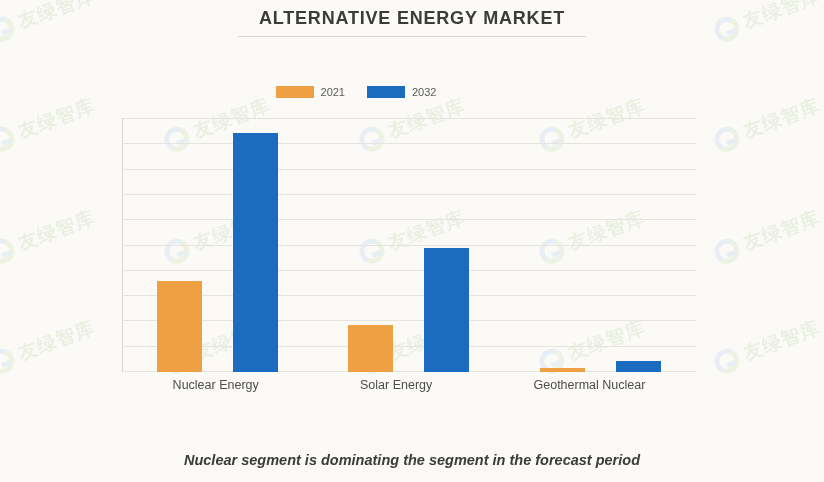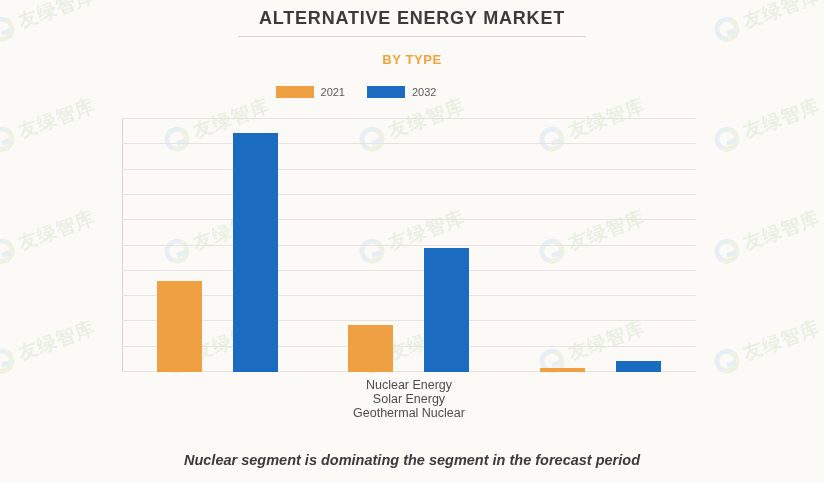--- a/index.html
+++ b/index.html
@@ -178,21 +178,20 @@
 
   
   .cat-labels {
     position: absolute;
     left: 122px;
     top: 378px;
     width: 574px;
     display: flex;
     justify-content: space-around;
     z-index: 10;
-    flex-direction: column;
   }
   .cat-label {
     font-size: 12.5px;
     color: #4d4d4d;
     text-align: center;
   }
 
   
   .caption {
     position: absolute;
@@ -207,21 +206,20 @@
     font-style: italic;
   }
 </style>
 </head>
 <body>
 
 <div id="root">
 
   <div class="chart-title">ALTERNATIVE ENERGY MARKET</div>
   <div class="title-rule"></div>
-  <div class="chart-subtitle">BY TYPE</div>
 
   <div class="legend">
     <div class="legend-item">
       <span class="legend-swatch" style="background:#EFA042;"></span>
       <span class="legend-label">2021</span>
     </div>
     <div class="legend-item">
       <span class="legend-swatch" style="background:#1B6CC0;"></span>
       <span class="legend-label">2032</span>
     </div>

